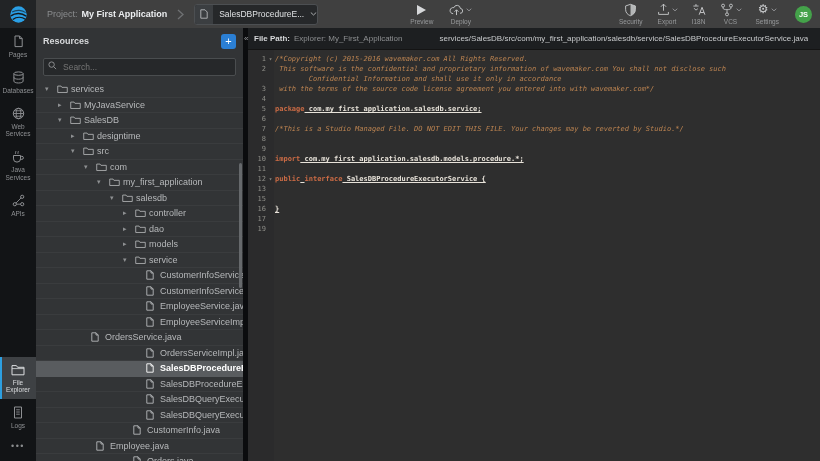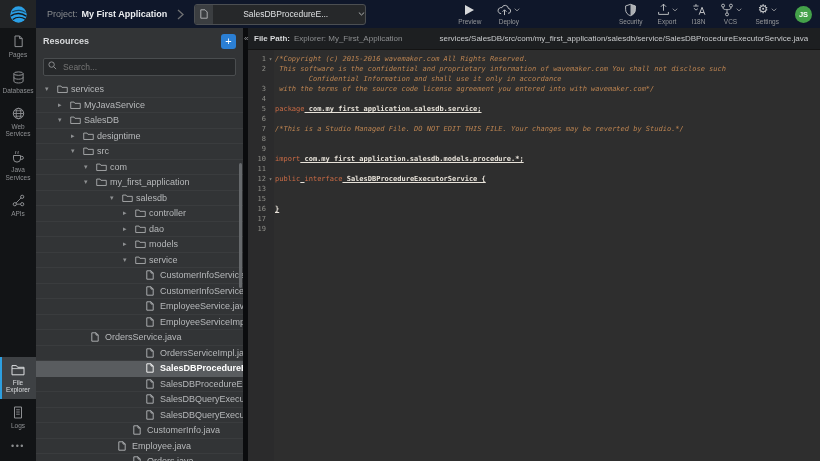--- a/index.html
+++ b/index.html
@@ -1,29 +1,29 @@
 <!DOCTYPE html>
 <html><head>
 <meta charset="utf-8">
 <style>
   html,body{margin:0;padding:0;background:#000;}
   .app{width:820px;height:461px;position:relative;overflow:hidden;background:#2e2e2e;
        font-family:"Liberation Sans",sans-serif;-webkit-font-smoothing:antialiased;}
   svg{display:block}
 
   
-  .topbar{position:absolute;top:0;left:0;width:820px;height:28px;background:#0f172a;
+  .topbar{position:absolute;top:0;left:0;width:820px;height:28px;background:#404040;
           display:flex;align-items:center;z-index:6;}
   .logo-tile{width:36px;height:28px;background:#222426;display:flex;align-items:center;justify-content:center;}
   .proj{margin-left:11px;font-size:9px;display:flex;gap:4px;align-items:baseline;white-space:nowrap;}
   .proj .lbl{color:#8a8c8e}
   .proj .nm{color:#eceef0;font-weight:bold}
   .crumb{margin:0 10px;color:#6f7173}
   .file-dd{display:flex;align-items:center;height:19px;background:#26282a;border:1px solid #4c4f52;
-           border-radius:3px;overflow:hidden;cursor:pointer;gap:24px;}
+           border-radius:3px;overflow:hidden;cursor:pointer;}
   .dd-ic{width:18px;height:19px;background:#3b3e41;display:flex;align-items:center;justify-content:center;}
   .file-dd .val{font-size:8.5px;color:#dfe1e3;margin:0 6px;white-space:nowrap}
   .tb-btn{display:flex;flex-direction:column;align-items:center;color:#c9cbcd;cursor:pointer;}
   .tb-btn .lab{font-size:6.5px;color:#97999b;margin-top:2px;white-space:nowrap}
   .ic-row{display:flex;align-items:center;gap:2px;height:13px;}
   .preview-btn{margin-left:92px}
   .deploy-btn{margin-left:16px}
   .play{width:0;height:0;border-left:9px solid #d6d8da;border-top:5px solid transparent;border-bottom:5px solid transparent;}
   .tb-right{margin-left:auto;display:flex;align-items:center;gap:14px;}
   .gear-glyph{font-size:12px;line-height:13px;color:#c9cbcd}
@@ -75,21 +75,21 @@
 
   
   .editor{position:absolute;left:248px;top:50px;width:572px;height:411px;background:#2e2e2e;
           padding-top:4px;box-sizing:border-box;font-family:"DejaVu Sans Mono",monospace;z-index:3;}
   .editor:before{content:"";position:absolute;left:0;top:0;width:26px;height:100%;background:#2b2b2c;}
   .crow{display:flex;height:10px;line-height:10px;font-size:7px;position:relative;}
   .crow .g{flex:0 0 18px;width:18px;text-align:right;color:#8e8e88;}
   .crow .fold{flex:0 0 9px;width:9px;text-align:center;font-size:6px;color:#84847e;cursor:pointer;}
   .crow .code{white-space:pre;}
   .cmt{color:#bd8451;font-style:italic;}
-  .kw{color:#cb6b45;}
+  .kw{color:#cb6b45;font-weight:bold;}
   .pln{color:#e8e3da;font-weight:bold;text-decoration:underline;}
   .typ{color:#a8453c;font-weight:bold;}
 </style>
 </head>
 <body>
 
 <div class="app">
 
   <header class="topbar">
     <div class="logo-tile">
@@ -317,21 +317,21 @@
         </div>
         <div class="trow" style="padding-left: 48px;">
           <span class="arrow">▾</span>
           <span class="ticon">
             <svg width="11" height="10" viewBox="0 0 12 10">
               <path d="M.8 8.8 V1.8 h3.6 l1 1.4 h5.8 v5.6 z" fill="none" stroke="currentColor" stroke-width="0.9"></path>
             </svg>
           </span>
           <span class="tlab">com</span>
         </div>
-        <div class="trow" style="padding-left: 48px;">
+        <div class="trow" style="padding-left: 61px;">
           <span class="arrow">▾</span>
           <span class="ticon">
             <svg width="11" height="10" viewBox="0 0 12 10">
               <path d="M.8 8.8 V1.8 h3.6 l1 1.4 h5.8 v5.6 z" fill="none" stroke="currentColor" stroke-width="0.9"></path>
             </svg>
           </span>
           <span class="tlab">my_first_application</span>
         </div>
         <div class="trow" style="padding-left: 74px;">
           <span class="arrow">▾</span>
@@ -481,21 +481,21 @@
         <div class="trow" style="padding-left: 87px;">
           <span class="fsp"></span>
           <span class="ticon">
             <svg width="8" height="10" viewBox="0 0 8 10">
               <path d="M.8 .8 h4.2 l2.2 2.2 v6.2 h-6.4 z" fill="none" stroke="currentColor" stroke-width="0.9"></path>
               <path d="M5 .8 v2.2 h2.2" fill="none" stroke="currentColor" stroke-width="0.9"></path>
             </svg>
           </span>
           <span class="tlab">CustomerInfo.java</span>
         </div>
-        <div class="trow" style="padding-left: 72px;">
+        <div class="trow" style="padding-left: 50px;">
           <span class="fsp"></span>
           <span class="ticon">
             <svg width="8" height="10" viewBox="0 0 8 10">
               <path d="M.8 .8 h4.2 l2.2 2.2 v6.2 h-6.4 z" fill="none" stroke="currentColor" stroke-width="0.9"></path>
               <path d="M5 .8 v2.2 h2.2" fill="none" stroke="currentColor" stroke-width="0.9"></path>
             </svg>
           </span>
           <span class="tlab">Employee.java</span>
         </div>
         <div class="trow" style="padding-left: 87px;">

